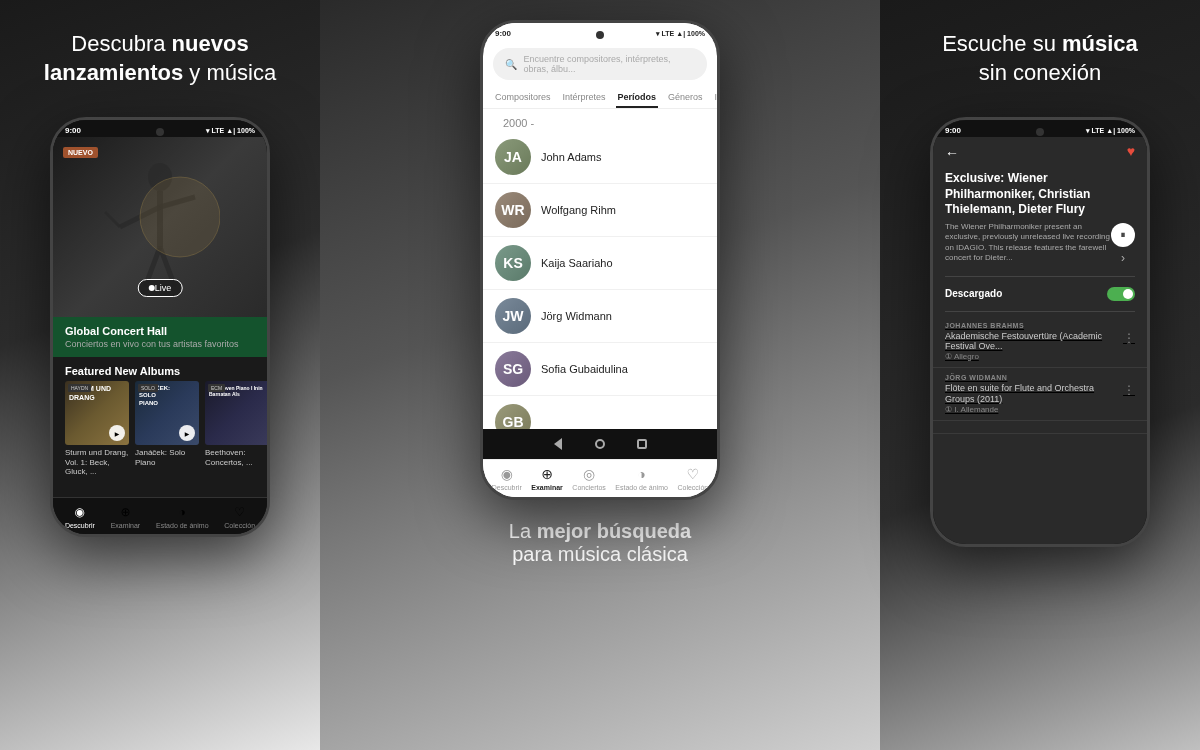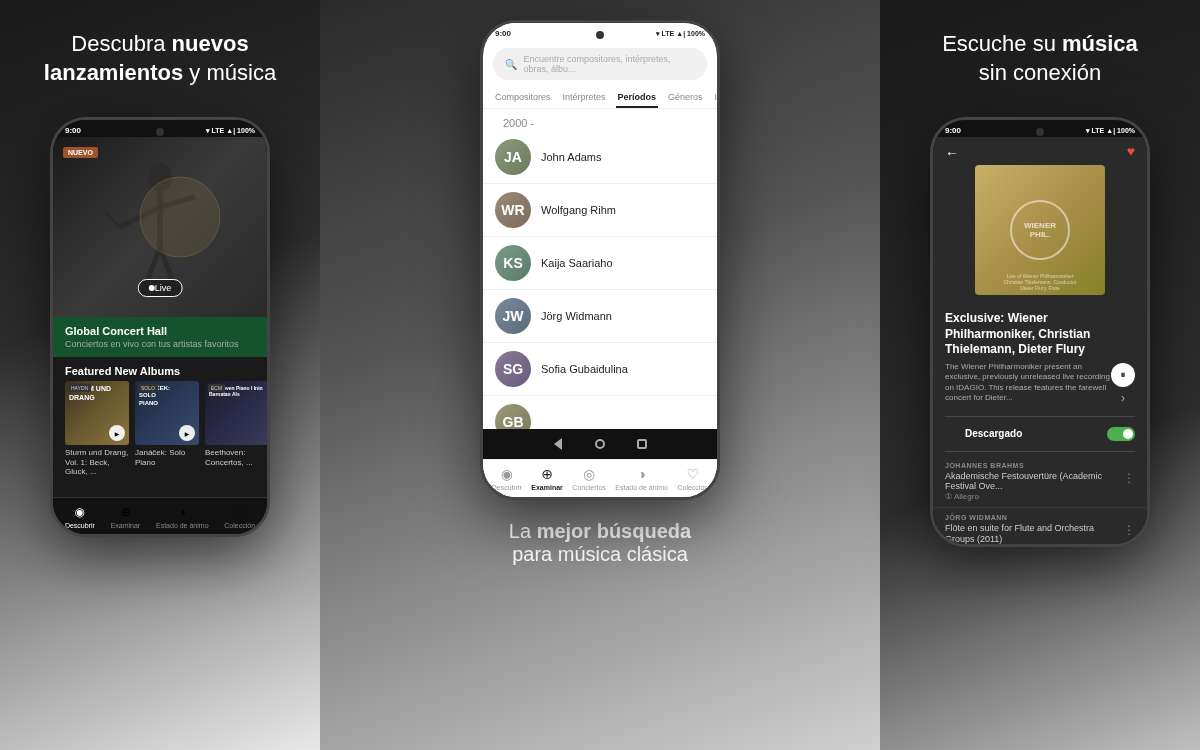--- a/index.html
+++ b/index.html
@@ -503,21 +503,20 @@
       display: flex;
       justify-content: space-between;
       align-items: center;
       padding: 6px 12px;
       background: #2a2a2a;
     }
     .downloaded-label {
       color: #fff;
       font-size: 10px;
       font-weight: 600;
-      margin-left: 20px;
     }
     .toggle-on {
       width: 28px;
       height: 14px;
       background: #4CAF50;
       border-radius: 7px;
       position: relative;
     }
     .toggle-on::after {
       content: '';
@@ -525,20 +524,21 @@
       right: 2px;
       top: 2px;
       width: 10px;
       height: 10px;
       background: #fff;
       border-radius: 50%;
     }
     .track-list-right {
       flex: 1;
       overflow: hidden;
+      text-decoration: underline;
     }
     .track-list-item {
       padding: 6px 12px;
       border-bottom: 1px solid #3a3a3a;
     }
     .track-composer {
       color: #888;
       font-size: 7px;
       font-weight: 700;
       letter-spacing: 0.5px;
@@ -861,26 +861,20 @@
           <span>▲|</span>
           <span>100%</span>
         </div>
       </div>
 
       <div class="right-header">
         <span class="back-arrow">←</span>
         <span class="heart-icon">♥</span>
       </div>
 
-      <div class="album-art-right">
-        <div class="album-art-emblem">
-          <div class="album-art-text">WIENER<br>PHIL.</div>
-        </div>
-        <div class="album-caption">Live of Wiener Philharmoniker<br>Christian Thielemann, Conductor<br>Dieter Flury, Flute</div>
-      </div>
 
       <div class="right-track-info">
         <div class="track-title">Exclusive: Wiener Philharmoniker, Christian Thielemann, Dieter Flury</div>
         <div class="play-row">
           <div class="track-desc" style="flex:1;">The Wiener Philharmoniker present an exclusive, previously unreleased live recording on IDAGIO. This release features the farewell concert for Dieter...</div>
           <div style="display:flex; flex-direction:column; align-items:center; gap:4px;">
             <div class="play-button-right">⏸</div>
             <span class="chevron-right">›</span>
           </div>
         </div>

